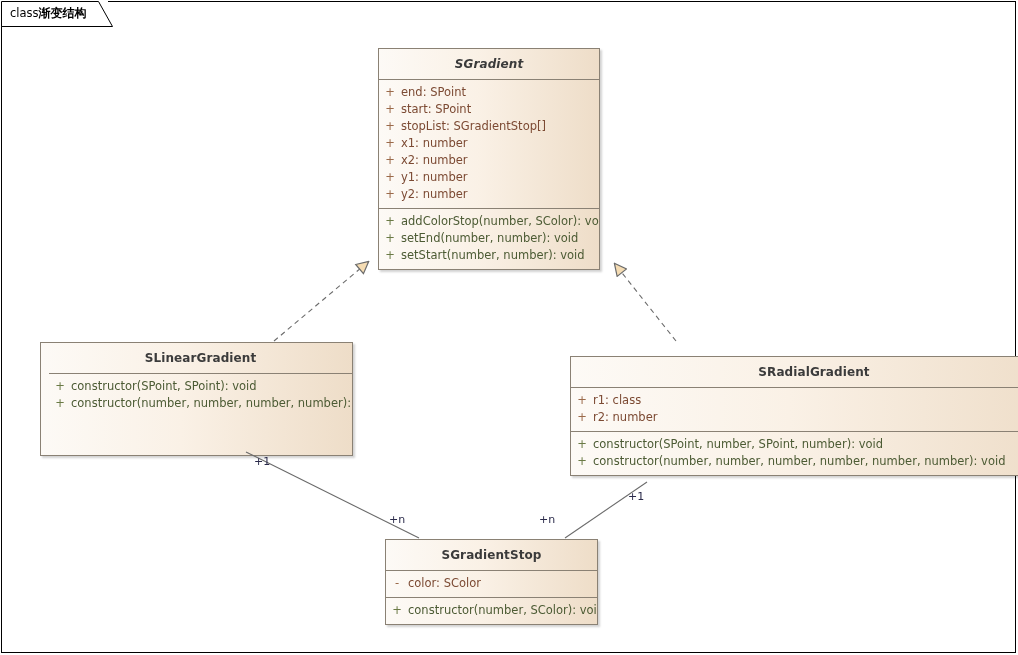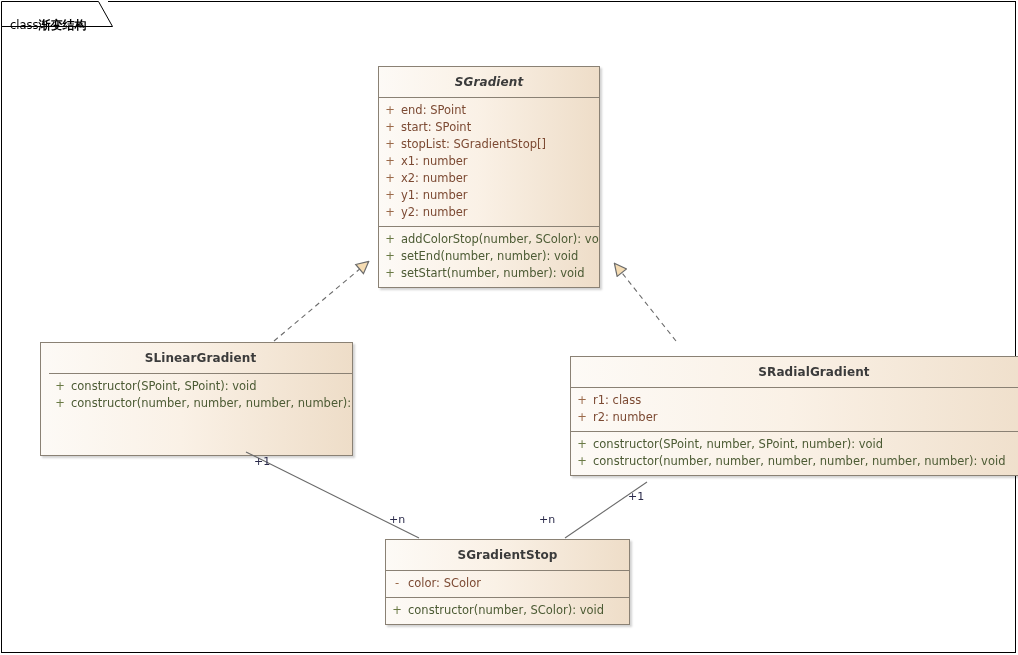--- a/index.html
+++ b/index.html
@@ -33,21 +33,21 @@
   }
   .frame-tab {
     position: absolute;
     left: 1px; top: 1px;
     width: 112px; height: 26px;
     z-index: 5;
   }
   .frame-tab svg { display: block; }
   .frame-title {
     position: absolute;
-    left: 10px; top: 17px;
+    left: 10px; top: 5px;
     font-size: 11.5px;
     color: #000000;
     white-space: nowrap;
     z-index: 6;
     letter-spacing: 0px;
   }
   .frame-title .kw {
     font-weight: normal;
   }
   .frame-title .cn {
@@ -144,21 +144,21 @@
     <line x1="246" y1="452" x2="419" y2="538" stroke="#6b6b6b" stroke-width="1.1"></line>
 
     <line x1="647" y1="482" x2="565" y2="538" stroke="#6b6b6b" stroke-width="1.1"></line>
   </svg>
 
   <div class="edge-label" style="left:254px; top:455px;">+1</div>
   <div class="edge-label" style="left:389px; top:513px;">+n</div>
   <div class="edge-label" style="left:628px; top:490px;">+1</div>
   <div class="edge-label" style="left:539px; top:513px;">+n</div>
 
-  <div class="uml" style="left:378px; top:66px; width:222px;">
+  <div class="uml" style="left:378px; top:48px; width:222px;">
     <div class="uml-title italic">SGradient</div>
     <div class="compartment">
       <div class="member attr">
         <span class="vis">+</span>
         <span class="txt">end: SPoint</span>
       </div>
       <div class="member attr">
         <span class="vis">+</span>
         <span class="txt">start: SPoint</span>
       </div>
@@ -231,21 +231,21 @@
         <span class="vis">+</span>
         <span class="txt">constructor(SPoint, number, SPoint, number): void</span>
       </div>
       <div class="member meth">
         <span class="vis">+</span>
         <span class="txt">constructor(number, number, number, number, number, number): void</span>
       </div>
     </div>
   </div>
 
-  <div class="uml" style="left:385px; top:539px; width:245px;">
+  <div class="uml" style="left:385px; top:539px; width:213px;">
     <div class="uml-title">SGradientStop</div>
     <div class="compartment">
       <div class="member attr">
         <span class="vis">-</span>
         <span class="txt">color: SColor</span>
       </div>
     </div>
     <div class="compartment">
       <div class="member meth">
         <span class="vis">+</span>

